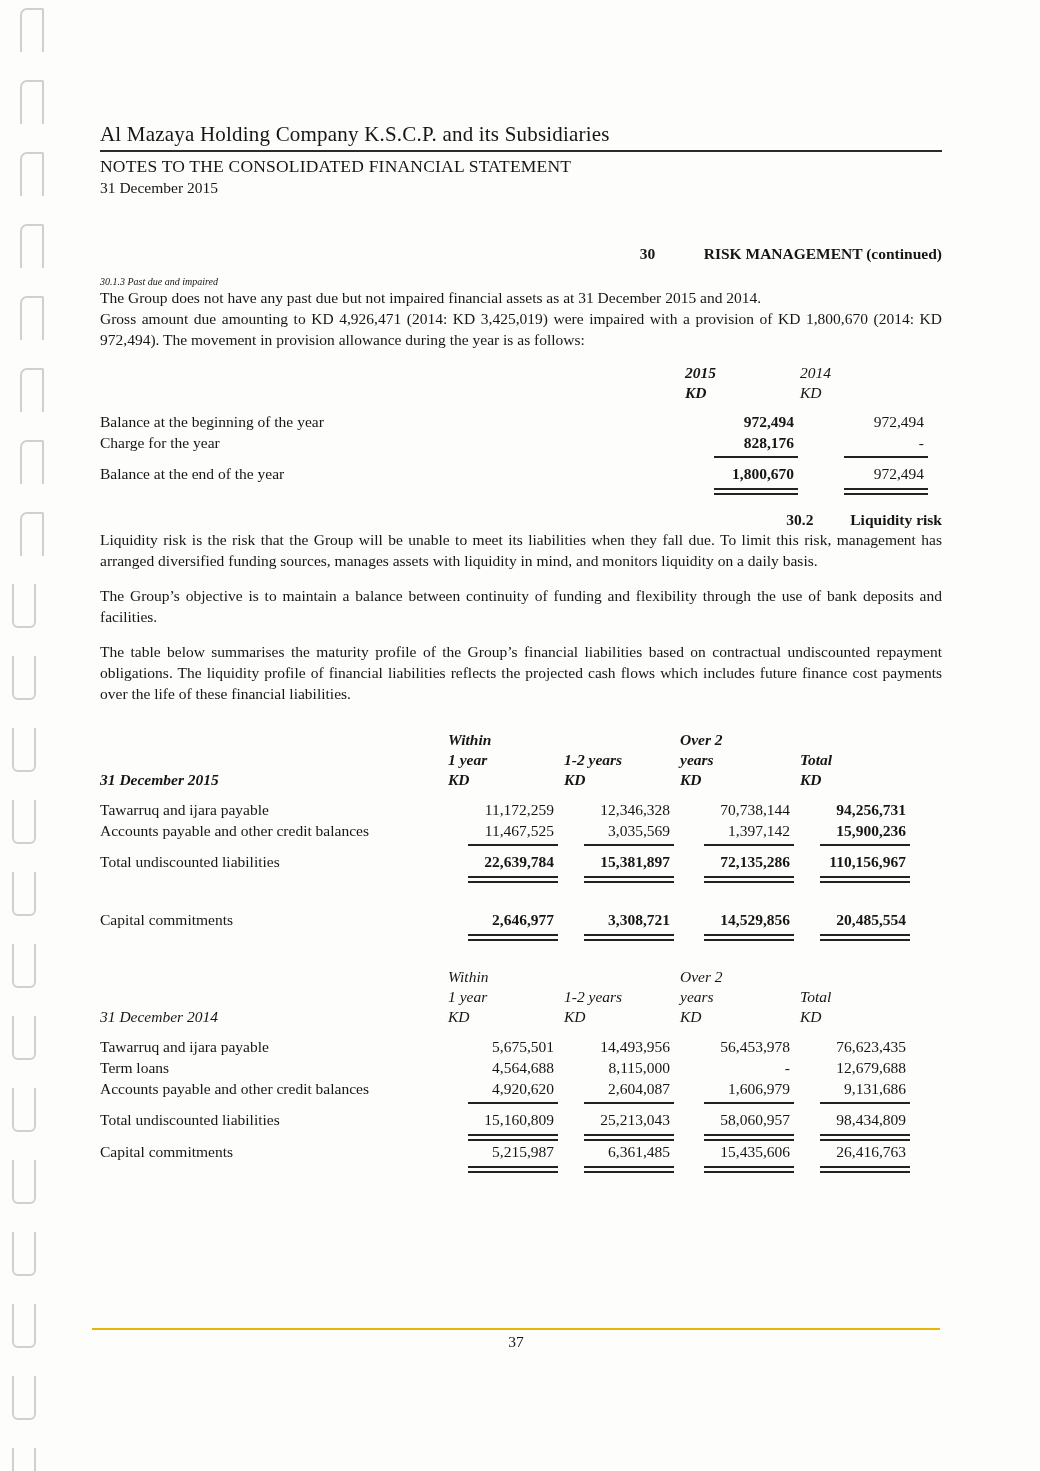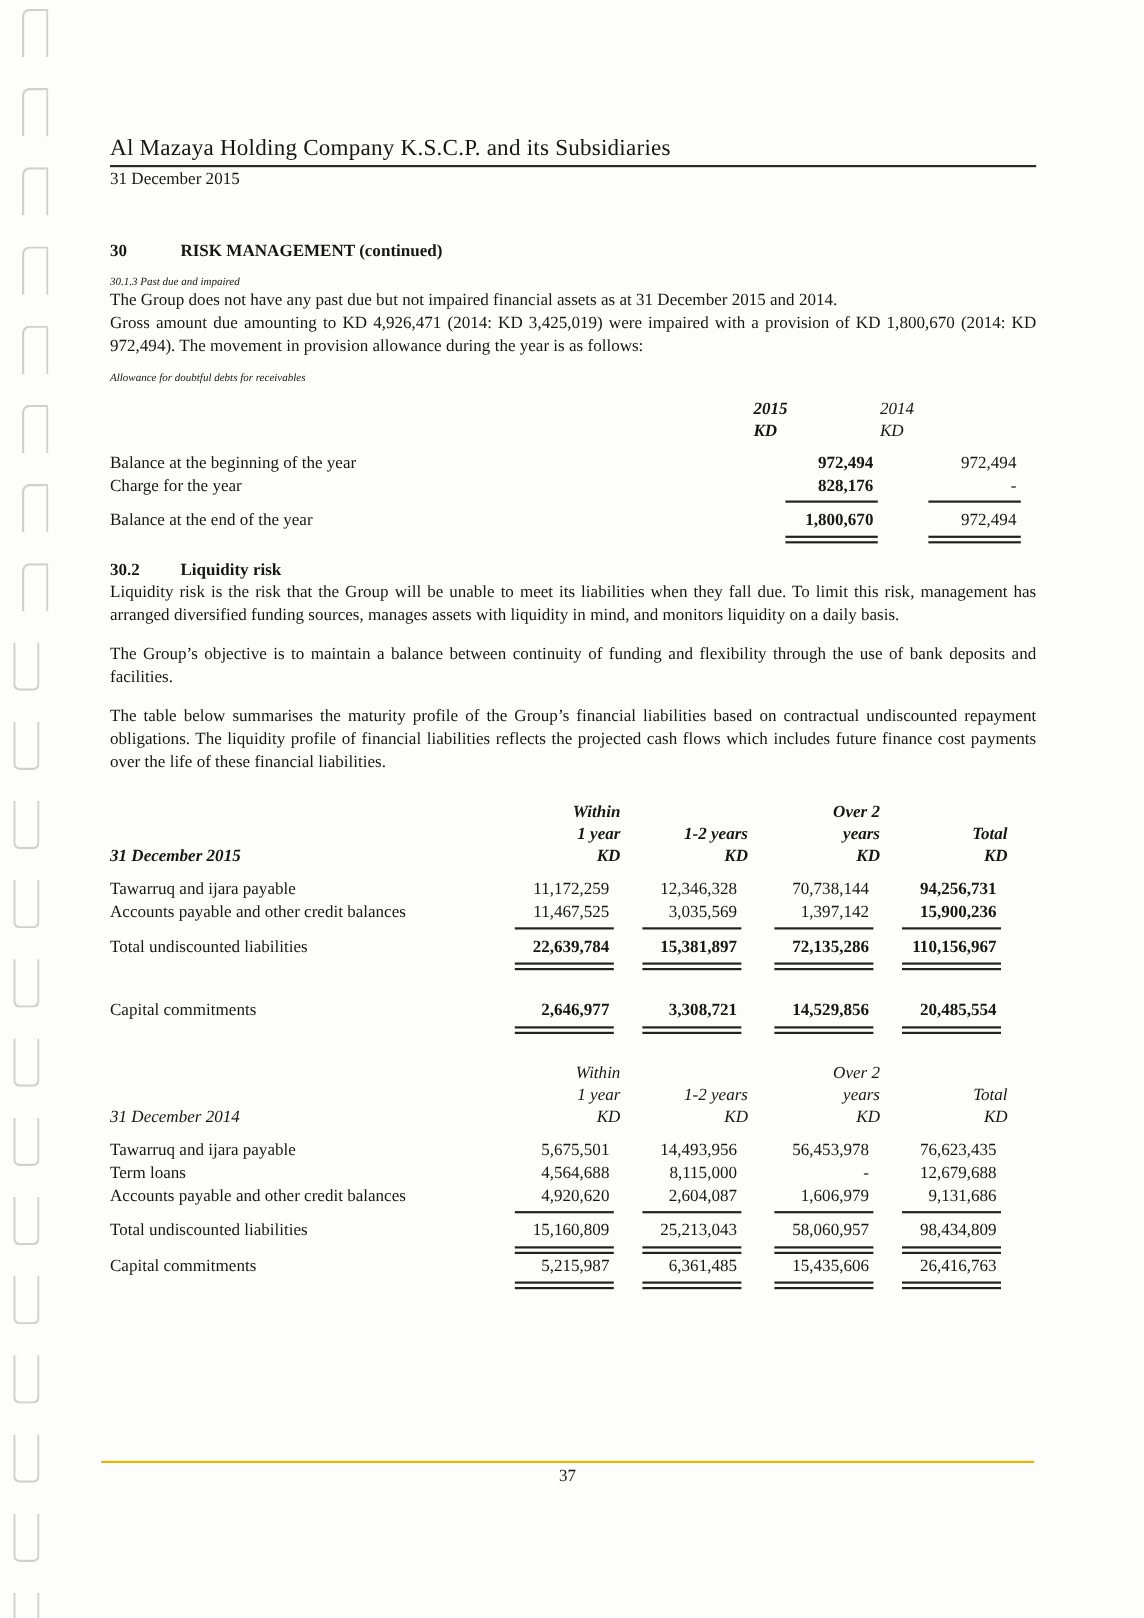--- a/index.html
+++ b/index.html
@@ -22,21 +22,21 @@
   
   .company {
     font-size:21px; letter-spacing:.2px;
     padding-bottom:3px;
     border-bottom:2px solid #2b2b2b;
   }
   .notes-title { font-size:17.5px; margin-top:4px; letter-spacing:.2px; }
   .notes-date  { font-size:15.5px; margin-top:2px; }
 
   
-  .sec { display:flex; font-weight:bold; font-size:15.5px; }
+  .sec { display:flex; font-weight:bold; font-size:15.5px;justify-content:flex-end; }
   .sec-num { width:64px; flex:0 0 64px; }
   .sec-30  { margin-top:48px; }
   .sec-301 { margin-top:15px; }
   .sec-302 { margin-top:16px; }
 
   .ital-head { font-style:italic; font-size:10px; margin-top:13px; }
   .body-line { font-size:15.5px; line-height:21px; }
   .body-par  { font-size:15.5px; line-height:21px; text-align:justify; margin:0; }
   .mt14 { margin-top:14px; }
 
@@ -54,21 +54,21 @@
   .allowance-table { width:830px; margin-top:13px; }
   .allowance-table .num { padding-right:6px; }
   .al-head { font-style:italic; }
   .al-head div { line-height:20px; }
   .al-head-2015 { font-weight:bold; }
   .allowance-table .head-row td { padding-bottom:8px; }
   .allowance-table .rule1, .allowance-table .rule2 { width:84px; margin-right:2px; }
 
   
   .mat-table { width:816px; margin-top:26px; }
-  .mat-head { text-align:right; font-style:italic; vertical-align:bottom; padding-bottom:9px; }
+  .mat-head { text-align:left; font-style:italic; vertical-align:bottom; padding-bottom:9px; }
   .mat-head div { line-height:20px; }
   .date-label { font-style:italic; vertical-align:bottom; padding-bottom:9px; }
   .t2015 .mat-head, .t2015 .date-label { font-weight:bold; }
 
   
   .page-footer {
     position:absolute; left:92px; right:100px; top:1328px;
     border-top:2px solid #eab308;
     text-align:center;
   }
@@ -100,34 +100,34 @@
       <div class="bmark bmark-u" style="top: 1232px; left: 12px;"></div>
       <div class="bmark bmark-u" style="top: 1304px; left: 12px;"></div>
       <div class="bmark bmark-u" style="top: 1376px; left: 12px;"></div>
       <div class="bmark bmark-u" style="top: 1448px; left: 12px;"></div>
     </div>
 
   <div class="content">
 
     <div class="doc-header">
       <div class="company">Al Mazaya Holding Company K.S.C.P. and its Subsidiaries</div>
+      <div class="notes-title">NOTES TO THE CONSOLIDATED FINANCIAL STATEMENT</div>
       <div class="notes-date">31 December 2015</div>
     </div>
 
     <div class="sec sec-30">
       <span class="sec-num">30</span>
       <span class="sec-title">RISK MANAGEMENT (continued)</span>
     </div>
 
 
     <div class="ital-head">30.1.3 Past due and impaired</div>
     <div class="body-line">The Group does not have any past due but not impaired financial assets as at 31 December 2015 and 2014.</div>
     <p class="body-par">Gross amount due amounting to KD 4,926,471 (2014: KD 3,425,019) were impaired with a provision of KD 1,800,670 (2014: KD 972,494). The movement in provision allowance during the year is as follows:</p>
 
-    <div class="ital-head">Allowance for doubtful debts for receivables</div>
 
     <table class="allowance-table">
       <colgroup>
           <col style="width:585px">
           <col style="width:115px">
           <col style="width:130px">
         </colgroup>
       <tbody>
           <tr class="head-row">
         <td></td>

